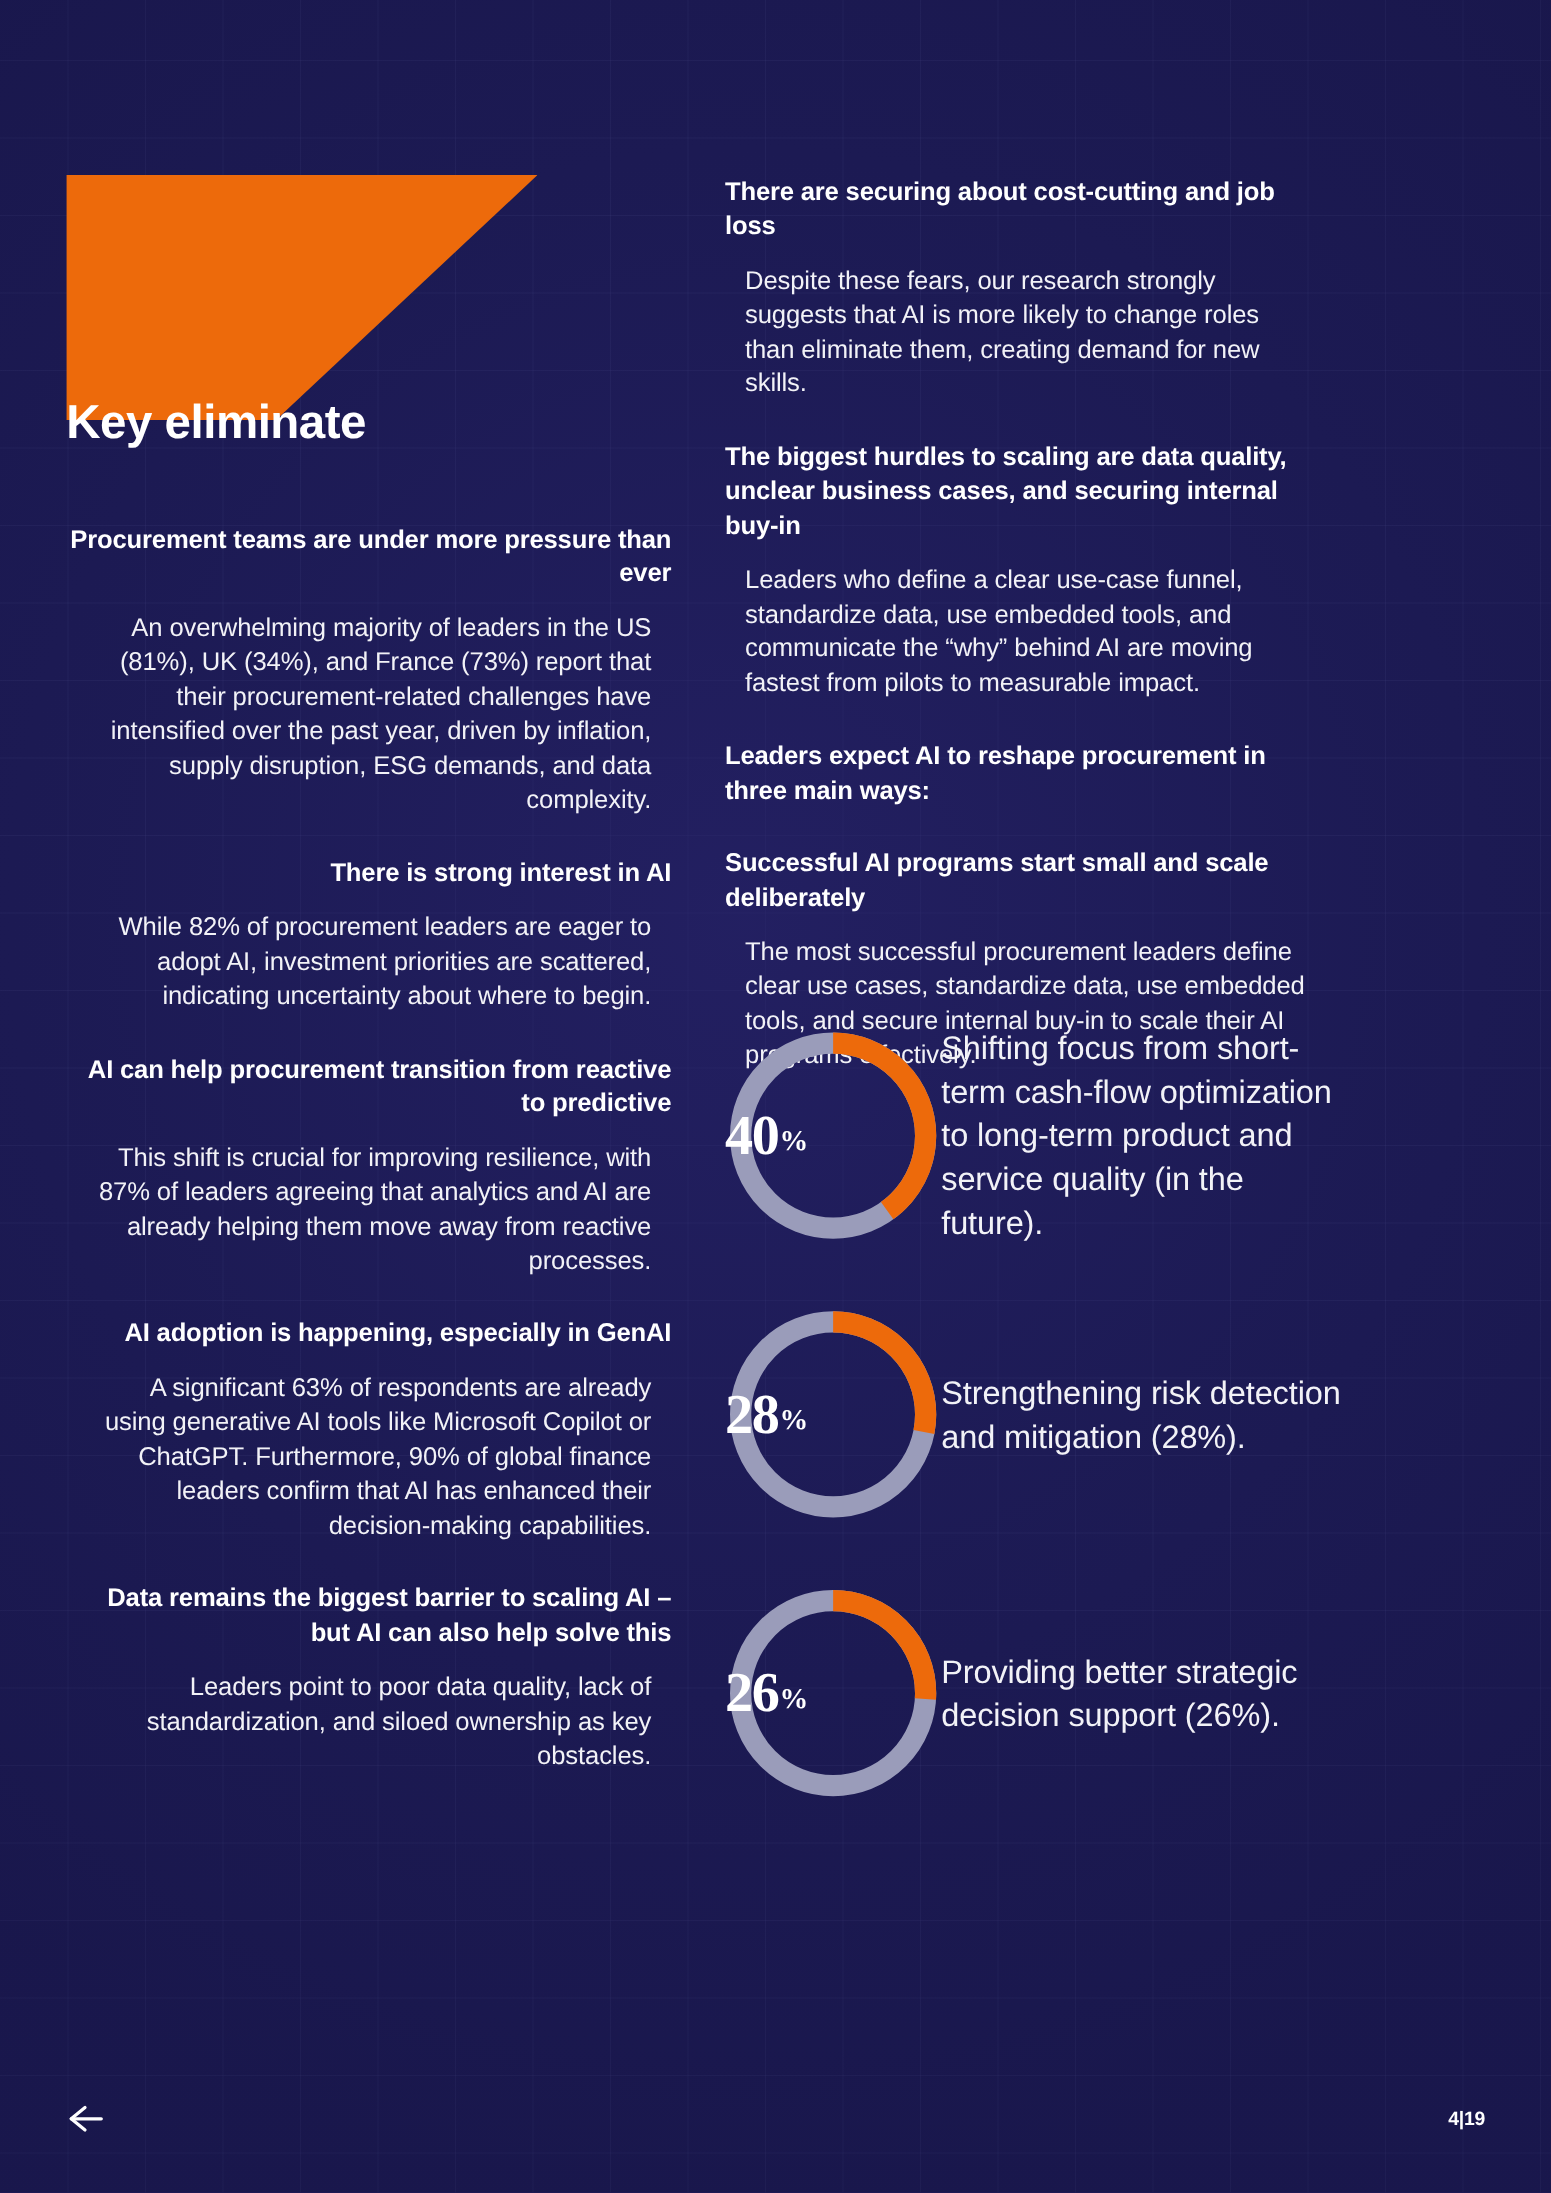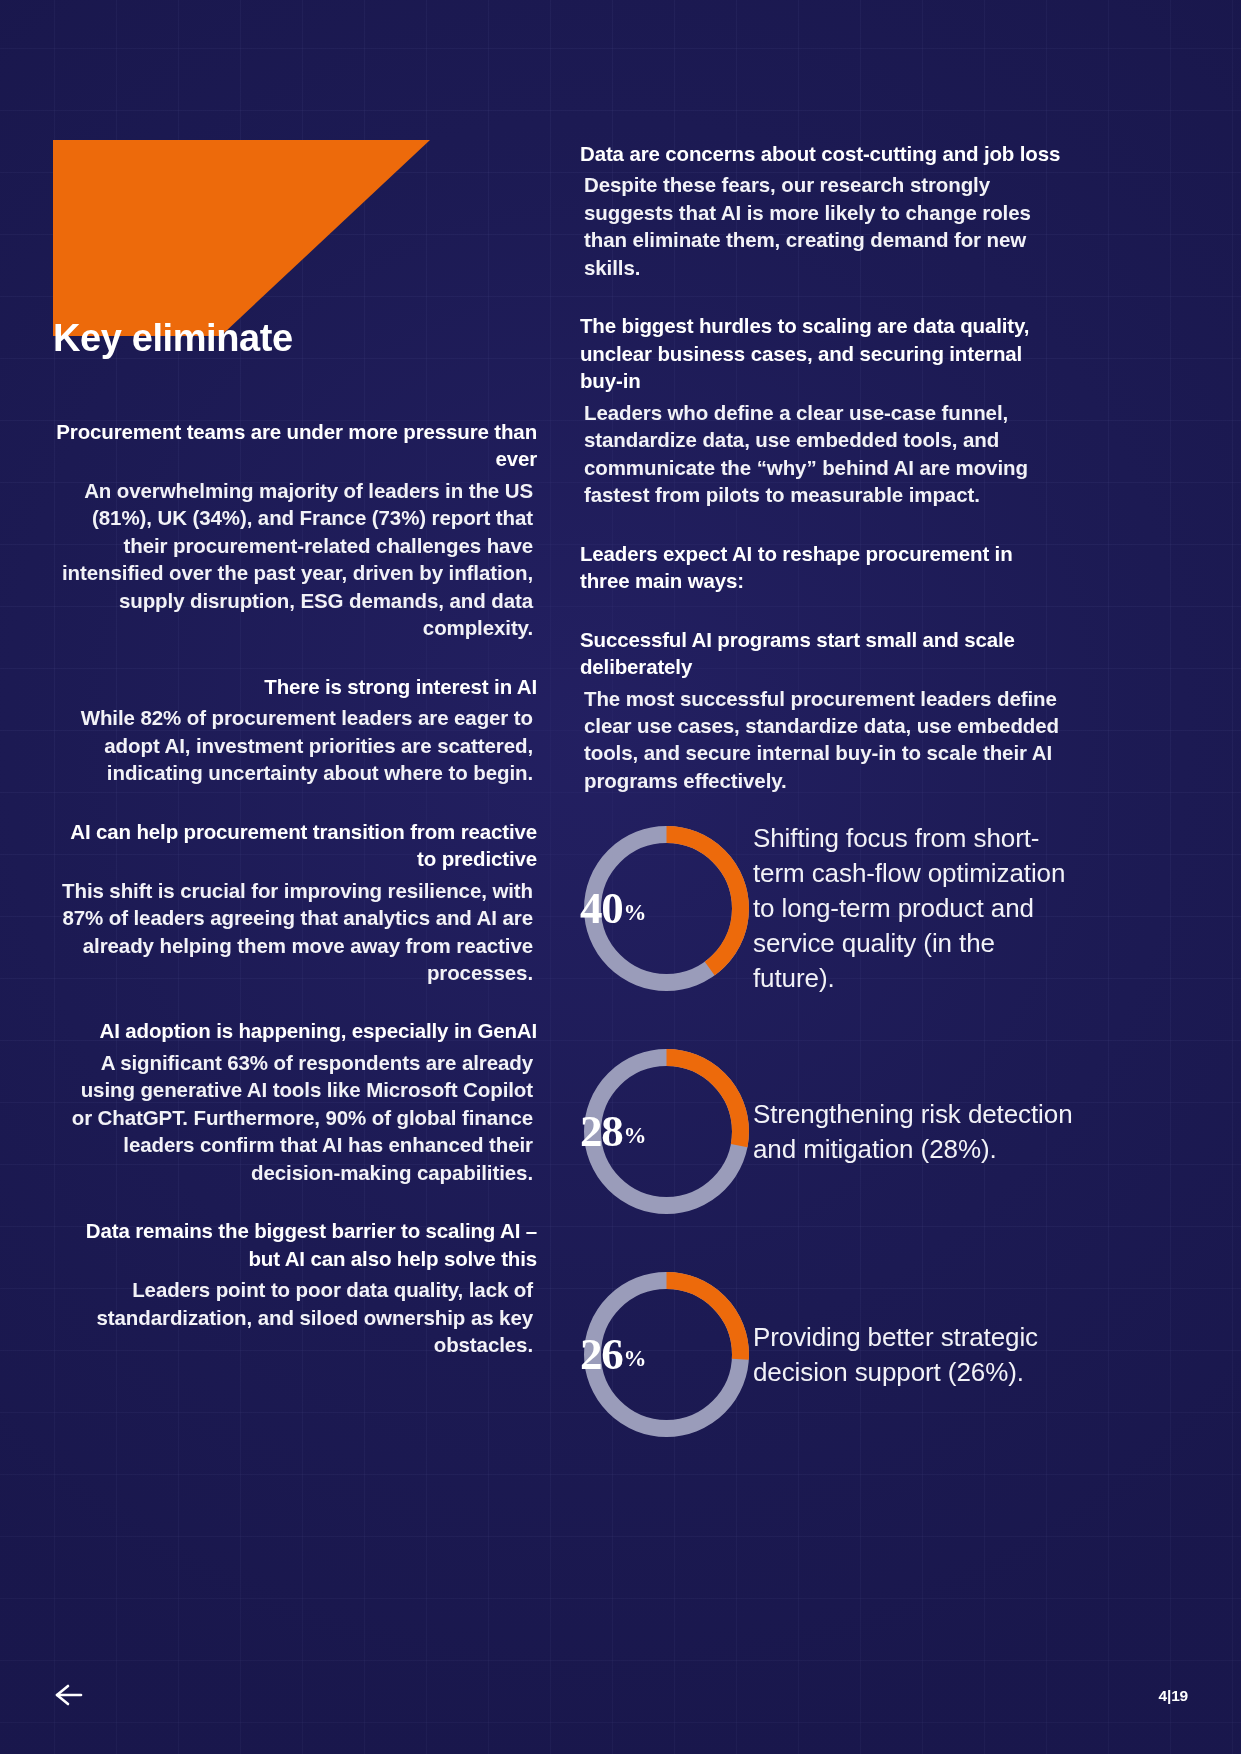--- a/index.html
+++ b/index.html
@@ -73,23 +73,23 @@
 
   .block h3 {
     margin: 0;
     font-size: 20.5px;
     font-weight: bold;
     line-height: 1.34;
     letter-spacing: -0.15px;
     color: #ffffff;
   }
   .block p {
-    margin: 4px;
+    margin: 16px;
     font-size: 20.5px;
-    font-weight: bold;
+    font-weight: normal;
     line-height: 1.34;
     letter-spacing: -0.1px;
     color: #f2f2f7;
   }
 
   
   #donuts {
     position: absolute;
     left: 580px;
     top: 812px;
@@ -189,21 +189,21 @@
       <p>A significant 63% of respondents are already using generative AI tools like Microsoft Copilot or ChatGPT. Furthermore, 90% of global finance leaders confirm that AI has enhanced their decision-making capabilities.</p>
     </div>
     <div class="block">
       <h3>Data remains the biggest barrier to scaling AI – but AI can also help solve this</h3>
       <p>Leaders point to poor data quality, lack of standardization, and siloed ownership as key obstacles.</p>
     </div>
   </div>
 
   <div class="column" id="col-right">
     <div class="block">
-      <h3>Data are concerns about cost-cutting and job loss</h3>
+      <h3>There are securing about cost-cutting and job loss</h3>
       <p>Despite these fears, our research strongly suggests that AI is more likely to change roles than eliminate them, creating demand for new skills.</p>
     </div>
     <div class="block">
       <h3>The biggest hurdles to scaling are data quality, unclear business cases, and securing internal buy-in</h3>
       <p>Leaders who define a clear use-case funnel, standardize data, use embedded tools, and communicate the “why” behind AI are moving fastest from pilots to measurable impact.</p>
     </div>
     <div class="block">
       <h3>Leaders expect AI to reshape procurement in three main ways:</h3>
     </div>
     <div class="block">

